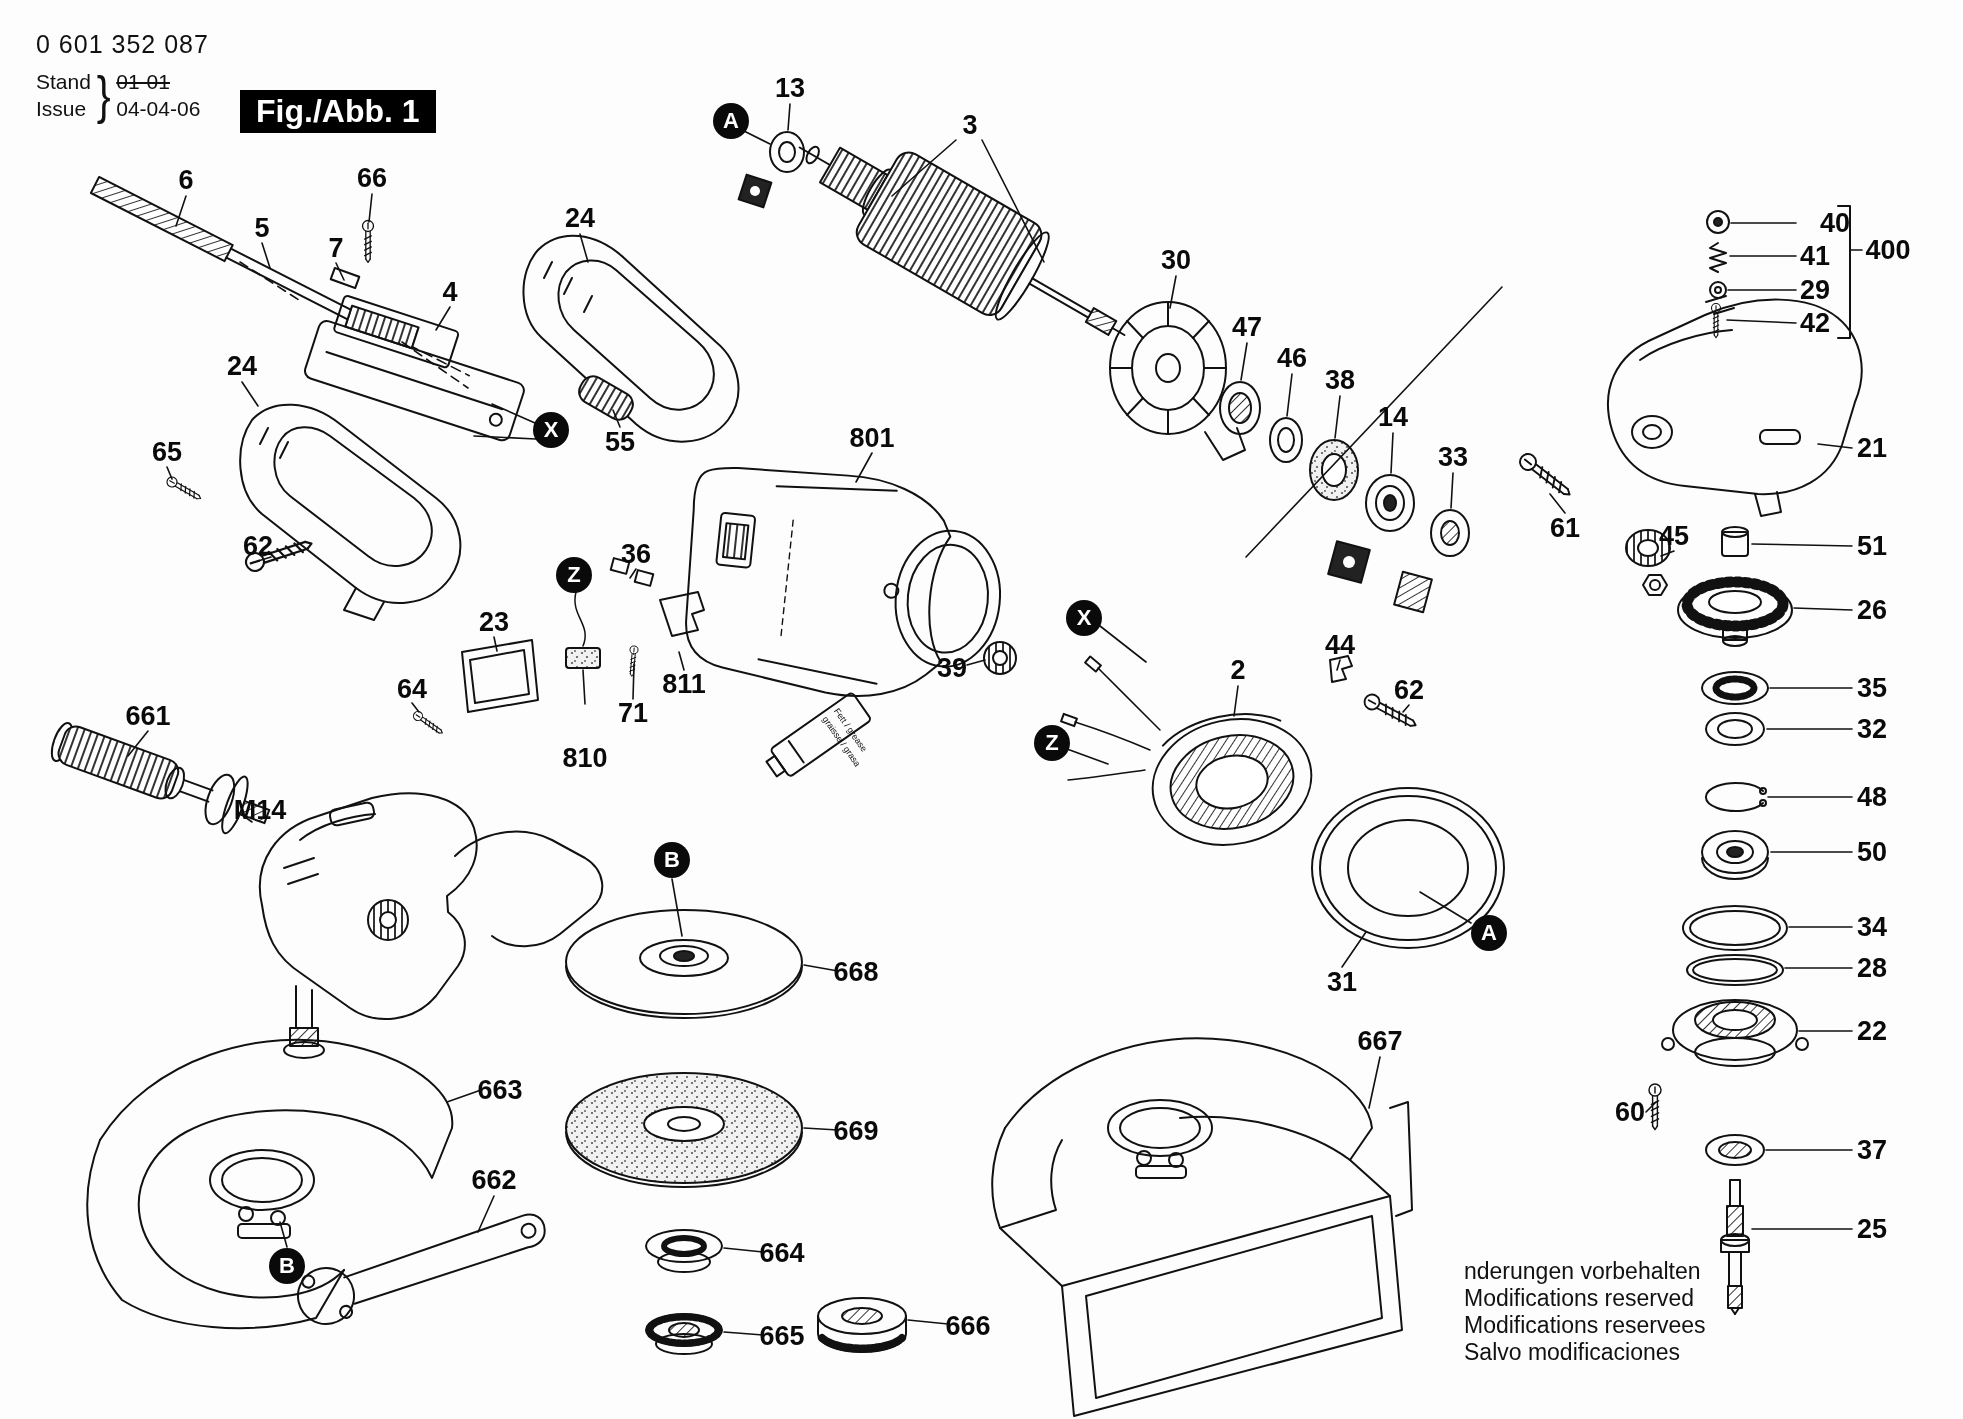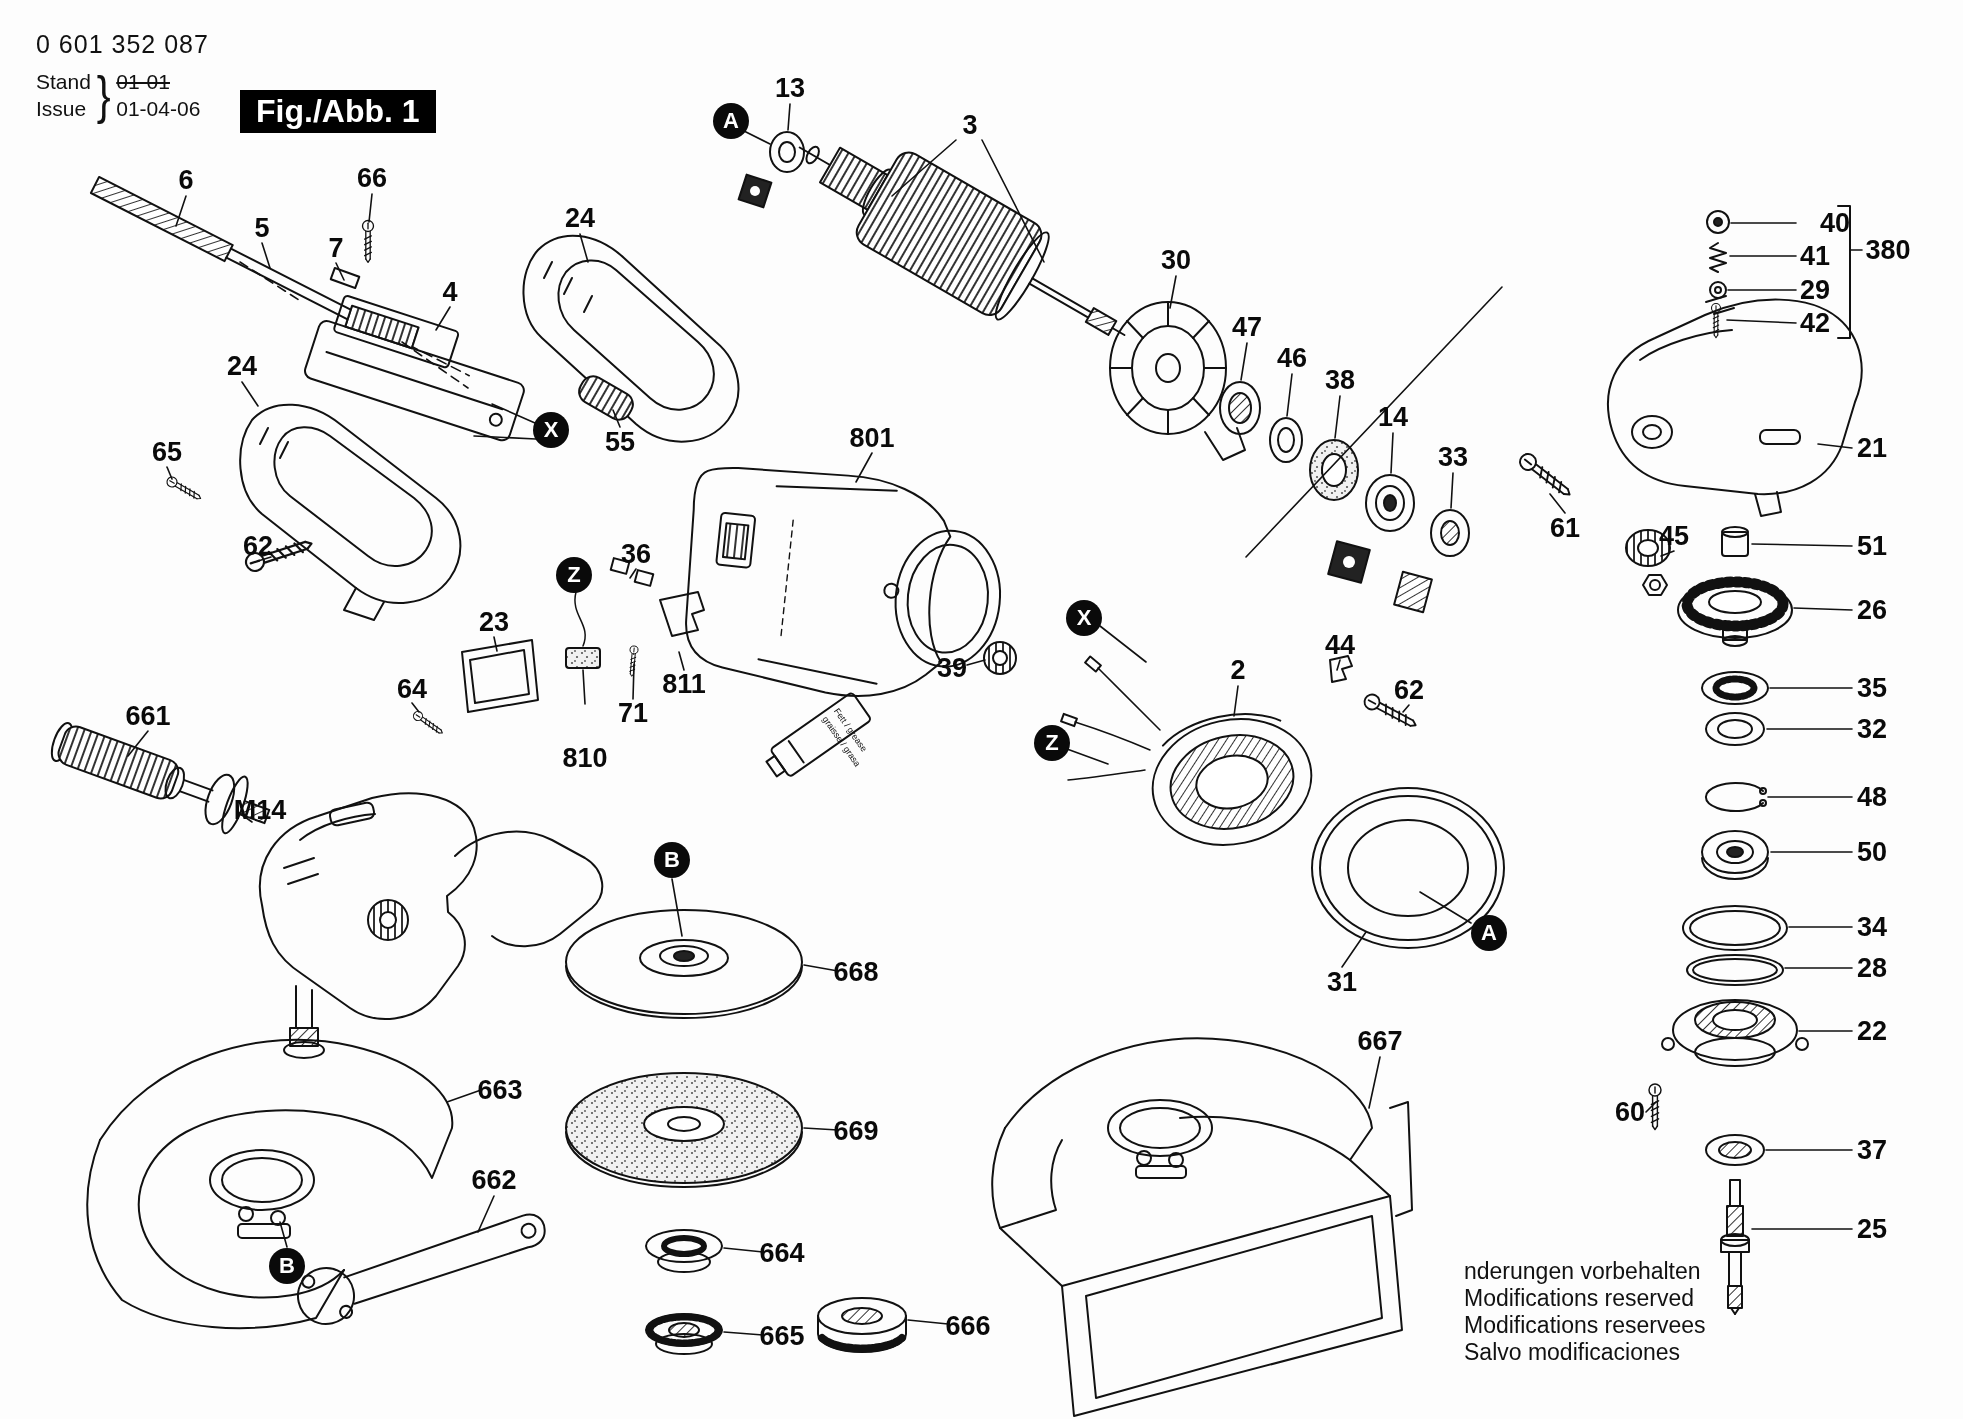--- a/index.html
+++ b/index.html
@@ -478,21 +478,21 @@
   <div class="hdr-part">0 601 352 087</div>
 
   <div class="meta">
     <div class="meta-labels">
       <div>Stand</div>
       <div>Issue</div>
     </div>
     <div class="meta-brace">}</div>
     <div class="meta-values">
       <div class="strike">01-01</div>
-      <div>01-04-06</div>
+      <div>04-04-06</div>
     </div>
   </div>
 
   <div class="figbox">Fig./Abb. 1</div>
 
   <div id="callout-layer">
       <div class="callout" style="left: 186px; top: 180px;">6</div>
       <div class="callout" style="left: 372px; top: 178px;">66</div>
       <div class="callout" style="left: 262px; top: 228px;">5</div>
       <div class="callout" style="left: 336px; top: 248px;">7</div>
@@ -503,21 +503,21 @@
       <div class="callout" style="left: 1176px; top: 260px;">30</div>
       <div class="callout" style="left: 1247px; top: 327px;">47</div>
       <div class="callout" style="left: 1292px; top: 358px;">46</div>
       <div class="callout" style="left: 1340px; top: 380px;">38</div>
       <div class="callout" style="left: 1393px; top: 417px;">14</div>
       <div class="callout" style="left: 1453px; top: 457px;">33</div>
       <div class="callout" style="left: 1815px; top: 223px; margin-left: 20px;">40</div>
       <div class="callout" style="left: 1815px; top: 256px;">41</div>
       <div class="callout" style="left: 1815px; top: 290px;">29</div>
       <div class="callout" style="left: 1815px; top: 323px;">42</div>
-      <div class="callout" style="left: 1888px; top: 250px;">380</div>
+      <div class="callout" style="left: 1888px; top: 250px;">400</div>
       <div class="callout" style="left: 1872px; top: 448px;">21</div>
       <div class="callout" style="left: 242px; top: 366px;">24</div>
       <div class="callout" style="left: 167px; top: 452px;">65</div>
       <div class="callout" style="left: 258px; top: 546px;">62</div>
       <div class="callout" style="left: 620px; top: 442px;">55</div>
       <div class="callout" style="left: 872px; top: 438px;">801</div>
       <div class="callout" style="left: 1565px; top: 528px;">61</div>
       <div class="callout" style="left: 1674px; top: 536px;">45</div>
       <div class="callout" style="left: 1872px; top: 546px;">51</div>
       <div class="callout" style="left: 1872px; top: 610px;">26</div>

